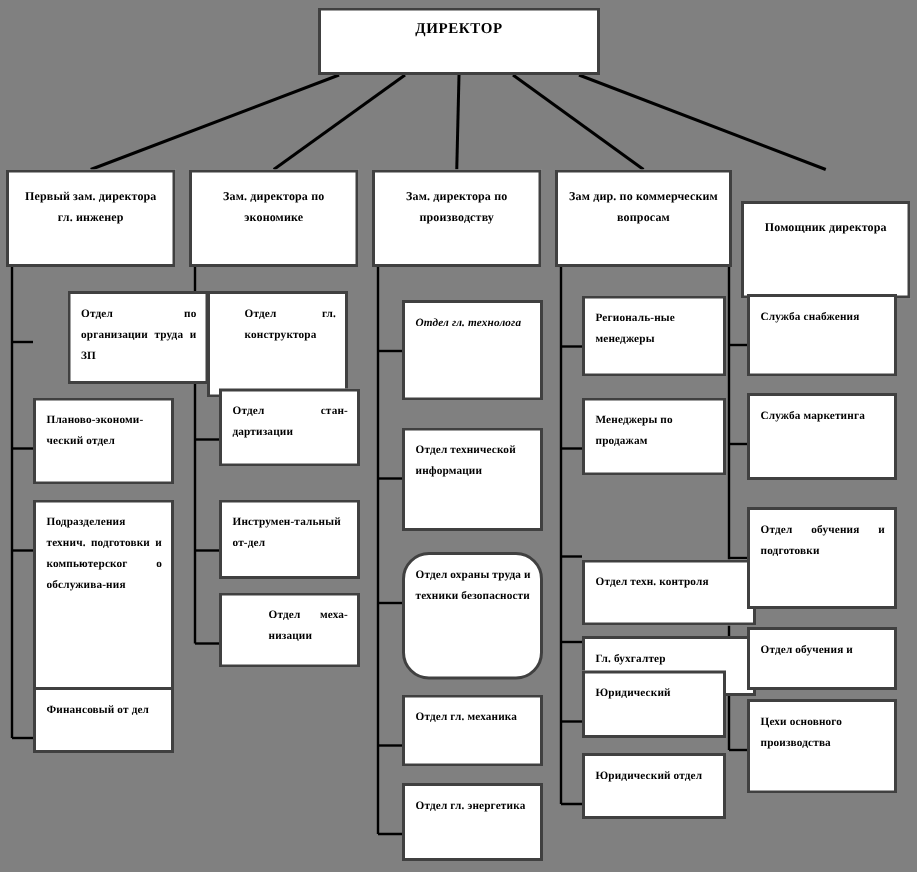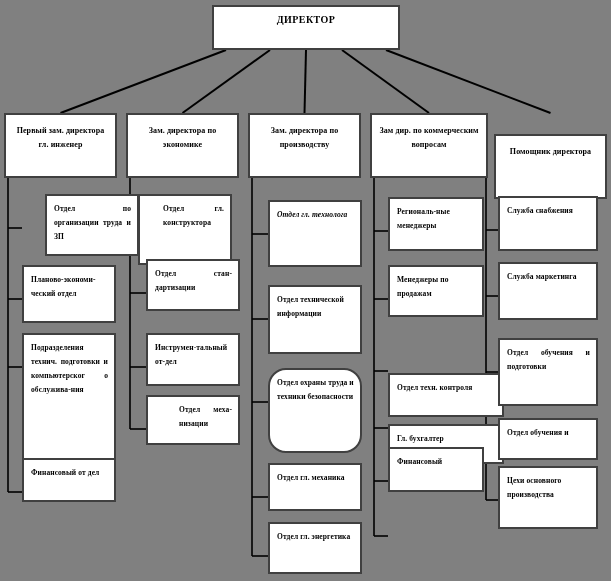--- a/index.html
+++ b/index.html
@@ -171,21 +171,24 @@
     <div class="node leaf" style="left: 388px; top: 265px; width: 96px; height: 52px;">
       <span>Менеджеры по продажам</span>
     </div>
     <div class="node leaf" style="left: 388px; top: 337px; width: 116px; height: 44px; margin-top: 36px;">
       <span>Отдел техн. контроля</span>
     </div>
     <div class="node leaf" style="left: 388px; top: 394px; width: 116px; height: 40px; margin-top: 30px;">
       <span>Гл. бухгалтер</span>
     </div>
     <div class="node leaf" style="left: 388px; top: 447px; width: 96px; height: 45px;">
-      <span>Финансовый</span>
+      <span>Юридический</span>
+    </div>
+    <div class="node leaf" style="left: 388px; top: 502px; width: 96px; height: 44px;">
+      <span>Юридический отдел</span>
     </div>
     <div class="node header" style="left: 494px; top: 113px; width: 113px; height: 65px; margin-top: 21px;">
       <span>Помощник директора</span>
     </div>
     <div class="node leaf" style="left: 498px; top: 196px; width: 100px; height: 55px;">
       <span>Служба снабжения</span>
     </div>
     <div class="node leaf" style="left: 498px; top: 262px; width: 100px; height: 58px;">
       <span>Служба маркетинга</span>
     </div>

